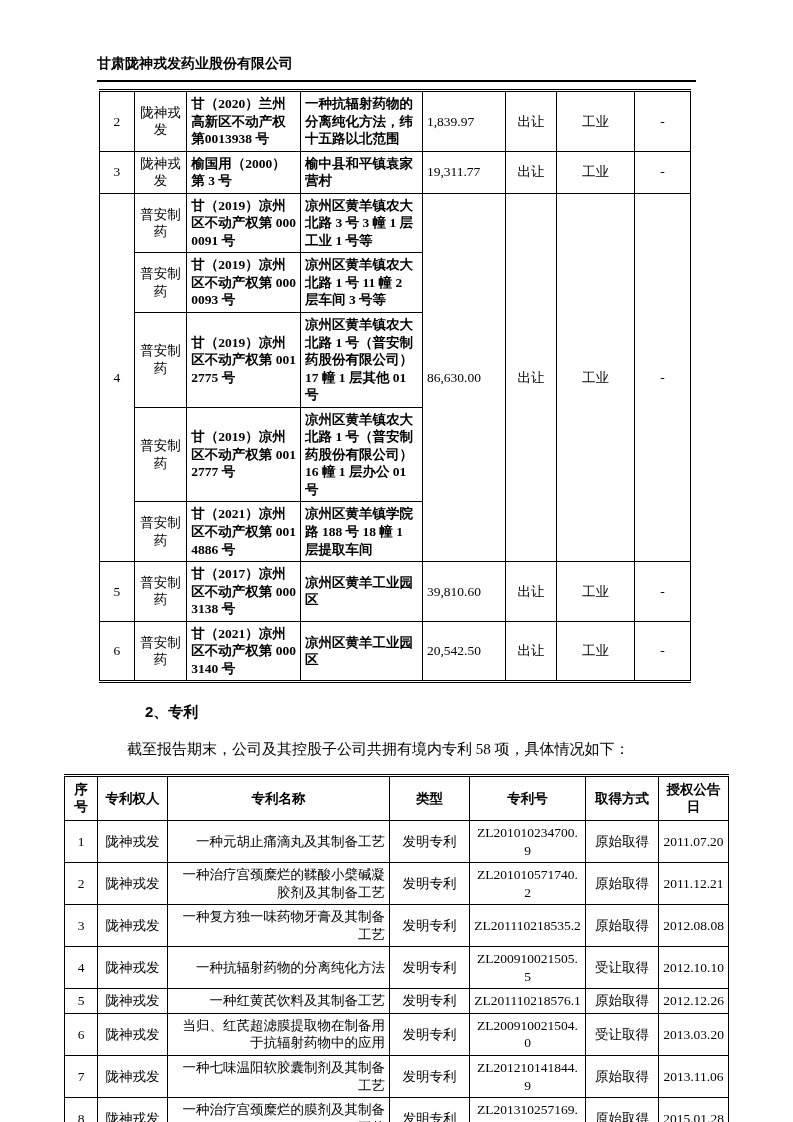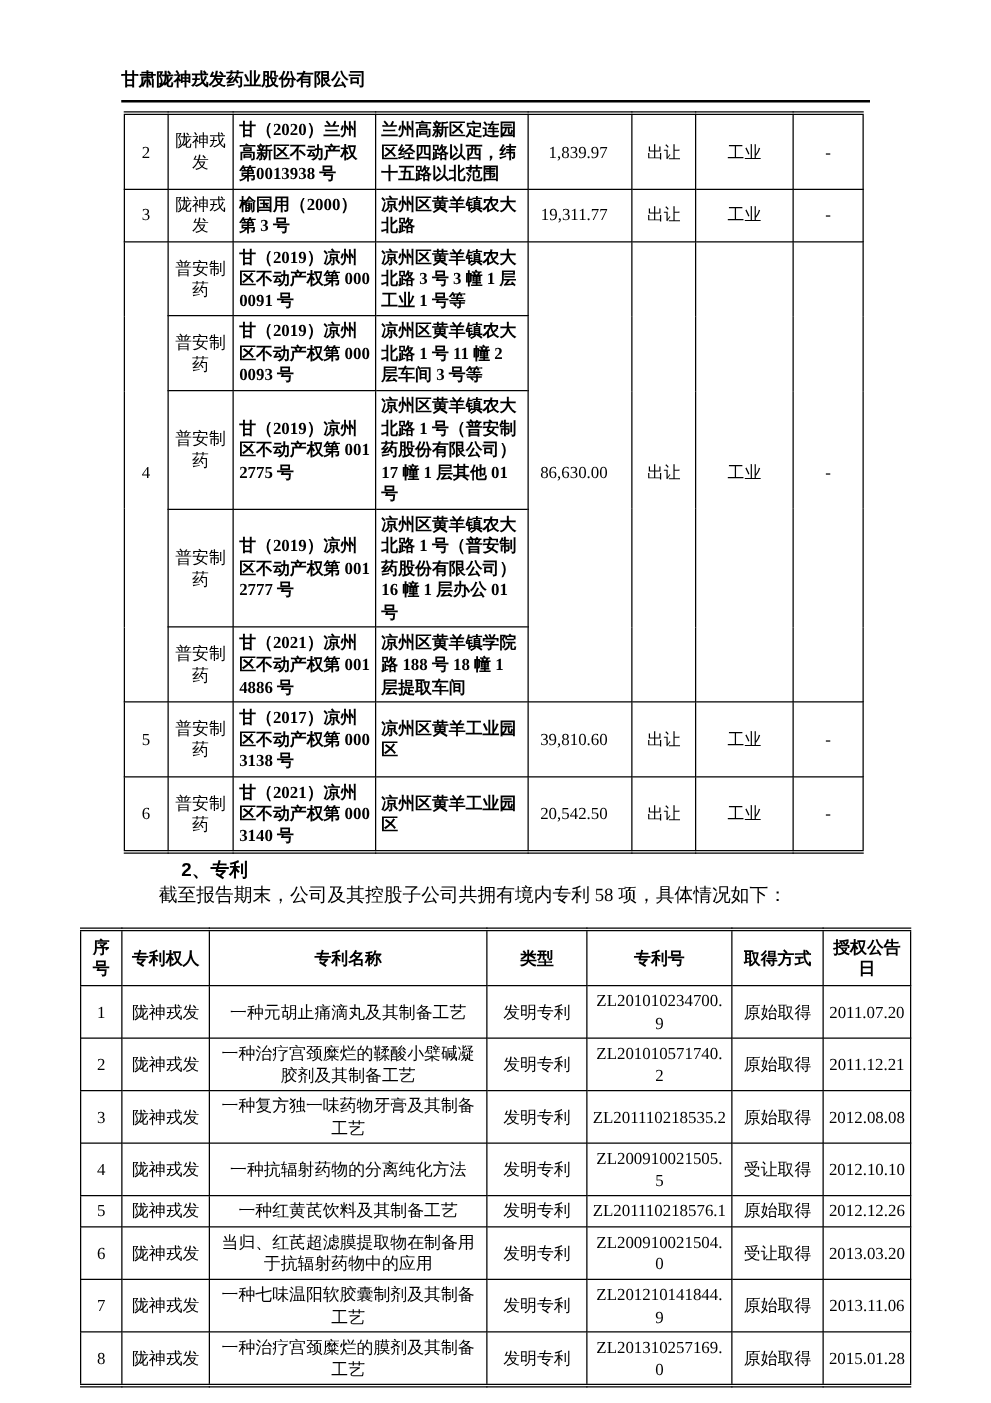--- a/index.html
+++ b/index.html
@@ -33,45 +33,46 @@
   }
 
   
   .land-table {
     width: 592px; margin-left: 2px; margin-top: 7px;
     border-top: 3px double #000;
     border-bottom: 3px double #000;
   }
   .land-table td { text-align: center; }
   .land-table td.cell-cert, .land-table td.cell-location { text-align: left; font-weight: bold; }
-  .land-table td.cell-area { text-align: right; padding-right: 19px; }
+  .land-table td.cell-area { text-align: left; padding-right: 19px; }
 
   
   .section-heading {
-    margin-top: 4px; margin-left: 48px;
+    margin-top: 20px; margin-left: 48px;
     font-family: "Liberation Sans", "DejaVu Sans", sans-serif;
     font-size: 15px; font-weight: bold;
   }
   .intro-para {
+    margin-top: 16px;
     font-size: 15px;
     text-indent: 2em;
     line-height: 1.5;
   }
 
   
   .patent-table {
     width: 664px; margin-left: -33px; margin-top: 13px;
     border-top: 3px double #000;
     border-bottom: 3px double #000;
   }
   .patent-table th {
     font-weight: bold; text-align: center; padding: 4px 3px;
   }
   .patent-table td { text-align: center; }
-  .patent-table td.cell-name { text-align: center; }
+  .patent-table td.cell-name { text-align: right; }
 </style>
 </head>
 <body>
 
 <div class="page">
 
   <div class="doc-header">
     <span>甘肃陇神戎发药业股份有限公司</span>
   </div>
 
@@ -84,31 +85,31 @@
       <col style="width:82px">
         <col style="width:50px">
         <col style="width:77px">
         <col style="width:55px">
     </colgroup>
     <tbody>
       <tr>
         <td class="cell-no">2</td>
         <td class="cell-owner">陇神戎发</td>
         <td class="cell-cert">甘（2020）兰州高新区不动产权第0013938 号</td>
-        <td class="cell-location">兰州高新区定连园区经四路以西，纬十五路以北范围</td>
+        <td class="cell-location">一种抗辐射药物的分离纯化方法，纬十五路以北范围</td>
         <td class="cell-area">1,839.97</td>
         <td class="cell-method">出让</td>
         <td class="cell-use">工业</td>
         <td class="cell-other">-</td>
       </tr>
       <tr>
         <td class="cell-no">3</td>
         <td class="cell-owner">陇神戎发</td>
         <td class="cell-cert">榆国用（2000）第 3 号</td>
-        <td class="cell-location">凉州区黄羊镇农大北路</td>
+        <td class="cell-location">榆中县和平镇袁家营村</td>
         <td class="cell-area">19,311.77</td>
         <td class="cell-method">出让</td>
         <td class="cell-use">工业</td>
         <td class="cell-other">-</td>
       </tr>
       <tr>
         <td class="cell-no" rowspan="5">4</td>
         <td class="cell-owner">普安制药</td>
         <td class="cell-cert">甘（2019）凉州区不动产权第 0000091 号</td>
         <td class="cell-location">凉州区黄羊镇农大北路 3 号 3 幢 1 层工业 1 号等</td>

